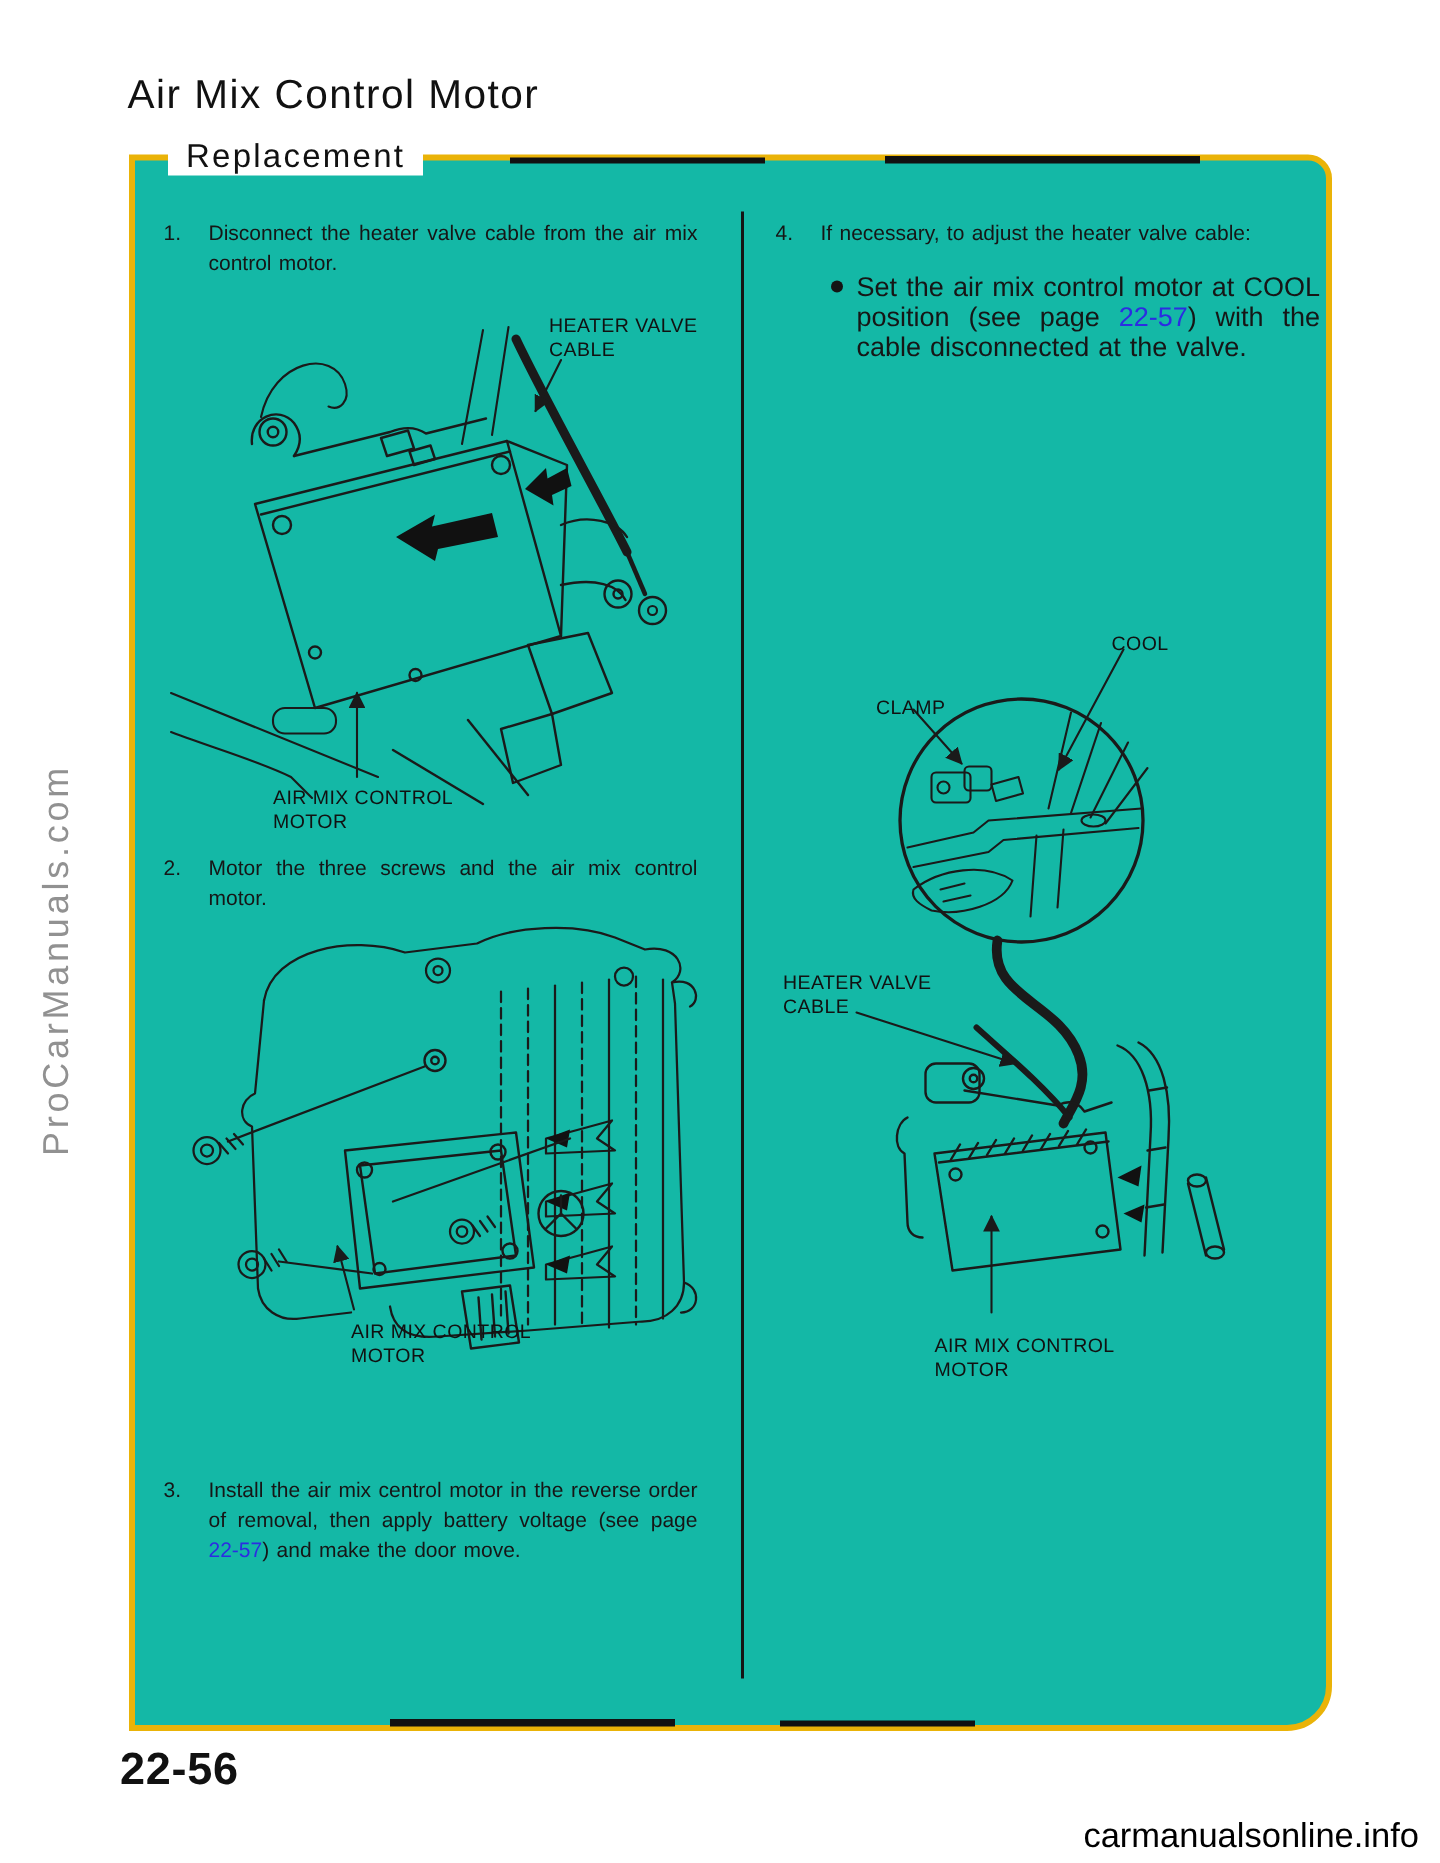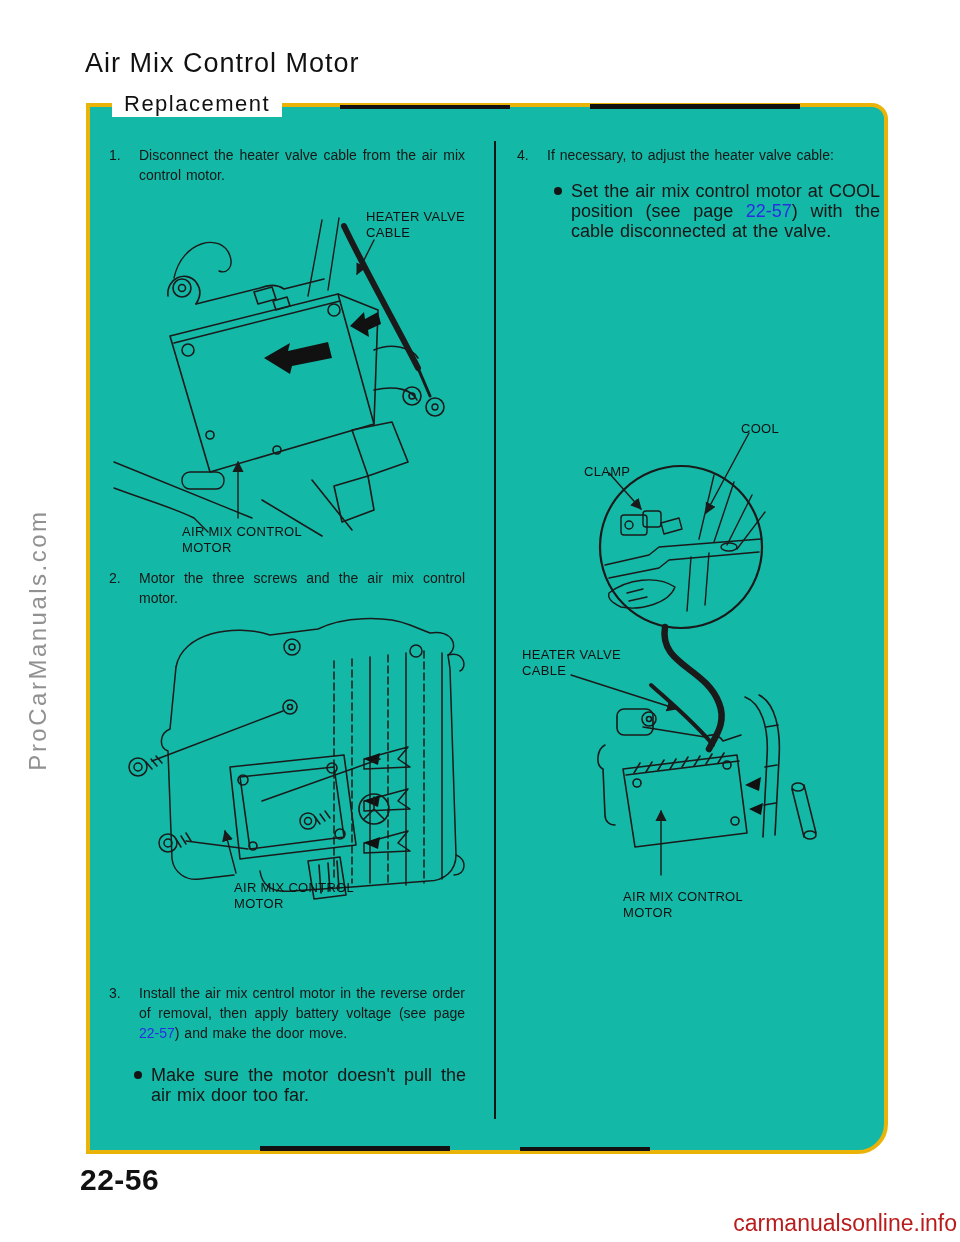--- a/index.html
+++ b/index.html
@@ -38,21 +38,21 @@
   }
   .page-number{
     position:absolute;left:80px;top:1163px;font-size:30px;font-weight:700;
     letter-spacing:0.5px;color:#111;
   }
   .wm-left{
     position:absolute;left:38px;top:640px;transform:translate(-50%,-50%) rotate(-90deg);
     font-size:24px;letter-spacing:2.5px;color:#919191;white-space:nowrap;
   }
   .wm-br{
-    position:absolute;right:3px;top:1210px;font-size:23px;color:#b91c1c;white-space:nowrap;
+    position:absolute;right:14px;top:1210px;font-size:23px;color:#000000;white-space:nowrap;
   }
   svg{display:block;}
   .ln{stroke:#1a1a1a;fill:none;stroke-linecap:round;stroke-linejoin:round;}
 </style>
 </head>
 <body>
 
 <div class="page-title">Air Mix Control Motor</div>
 
 <div class="main-box">
@@ -192,24 +192,20 @@
 MOTOR</div>
 
   <div class="step" style="left:19px;top:876px;width:356px;">
     <span class="step-num">3.</span>
     <div class="step-text">
       <span>Install the air mix centrol motor in the reverse order of removal, then apply battery voltage (see page </span><span class="page-link">22-57</span><span>) and make the door move.</span>
     </div>
   </div>
 
   <div class="bullet-list" style="left:44px;top:958px;width:332px;">
-    <div class="bullet-item">
-      <span class="bullet-dot"></span>
-      <div class="bullet-text">Make sure the motor doesn't pull the air mix door too far.</div>
-    </div>
   </div>
 
   <div class="step" style="left:427px;top:38px;width:362px;">
     <span class="step-num">4.</span>
     <div class="step-text">If necessary, to adjust the heater valve cable:</div>
   </div>
 
   <div class="bullet-list" style="left:464px;top:74px;width:326px;">
     <div class="bullet-item">
       <span class="bullet-dot"></span>

